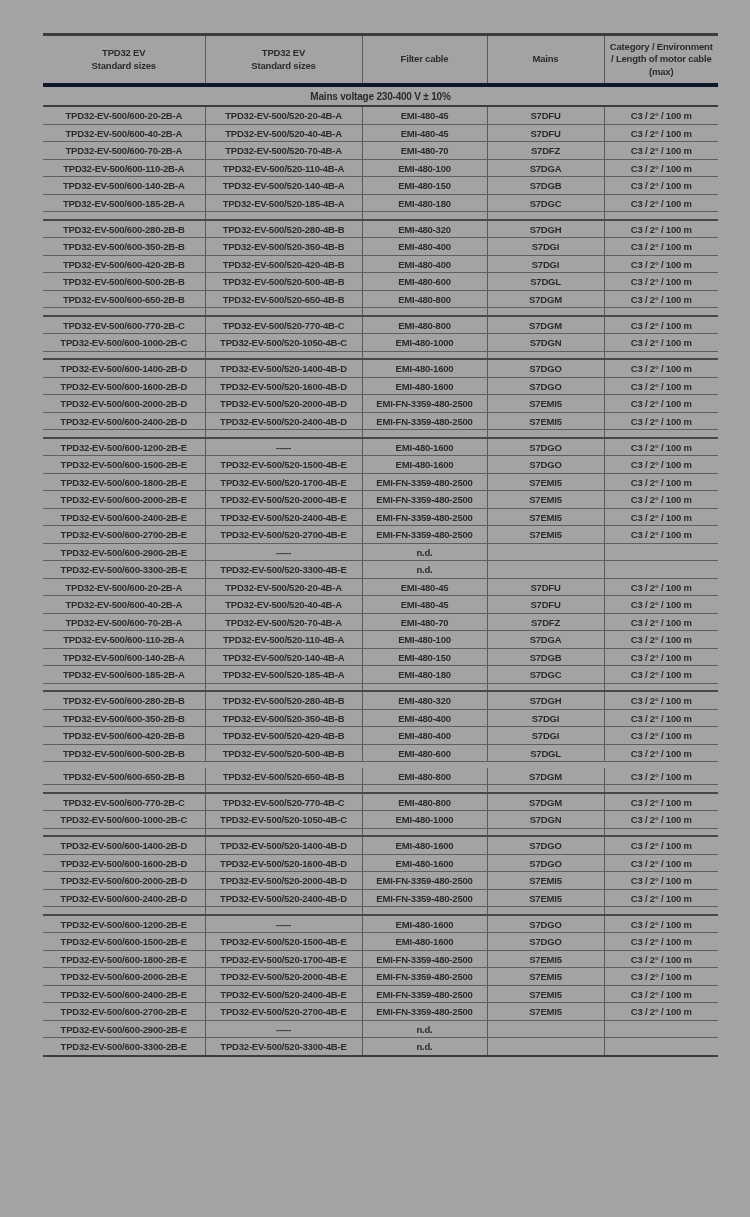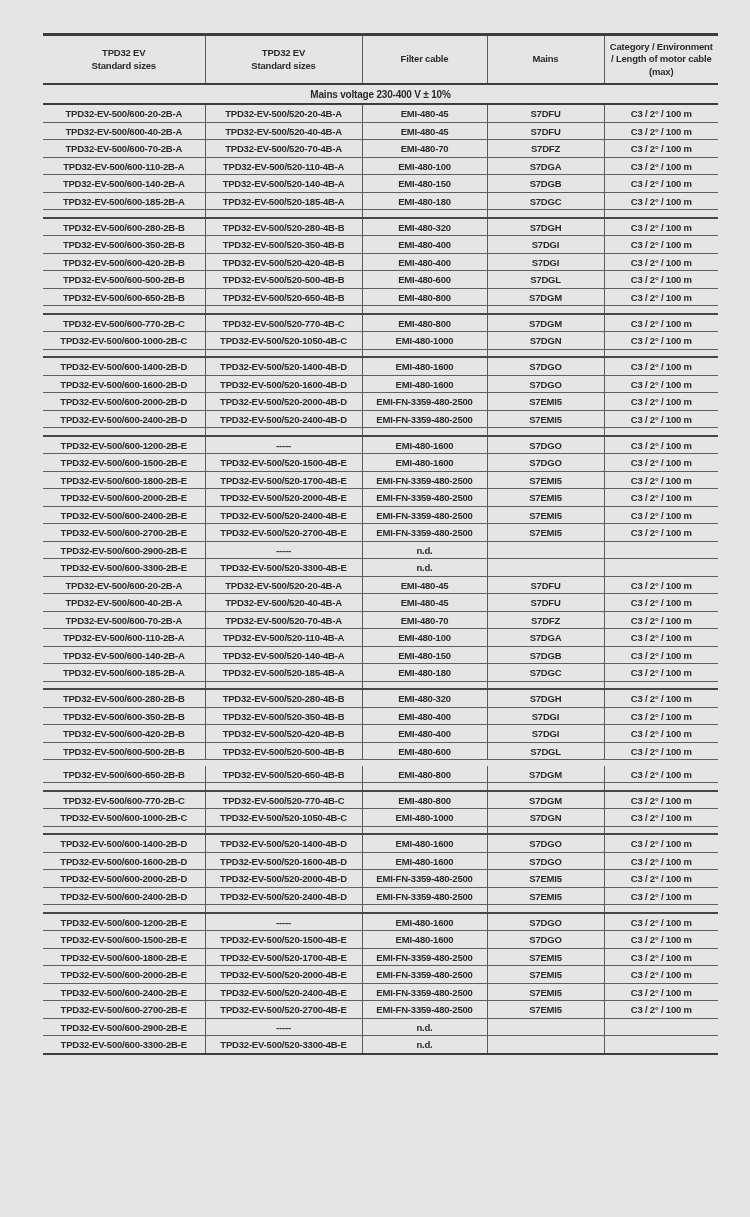--- a/index.html
+++ b/index.html
@@ -1,21 +1,21 @@
 <!DOCTYPE html>
 <html><head>
 <meta charset="utf-8">
 <style>
   html, body { margin: 0; padding: 0; background: #ffffff; }
   .page {
     position: relative;
     width: 750px;
     height: 1217px;
     box-sizing: border-box;
-    background: #e5e5e5;
+    background: #a3a3a3;
     padding: 33px 32px 0 43px;
     font-family: "Liberation Sans", sans-serif;
     overflow: hidden;
   }
   table.filter-table {
     border-collapse: collapse;
     width: 675px;
     table-layout: fixed;
   }
   col.c1 { width: 162px; }
@@ -42,21 +42,21 @@
   }
   thead th + th,
   .data-row td + td,
   .spacer-row td + td {
     border-left: 1.5px solid #5a5a5a;
   }
   .section-row td {
     font-size: 10px;
     text-align: center;
     padding: 4px 0 3px 0;
-    border-top: 2px solid #0f172a;
+    border-top: 4px solid #0f172a;
     border-bottom: 2px solid #3d3d3d;
   }
   .data-row td {
     font-size: 9.5px;
     line-height: 1;
     text-align: center;
     vertical-align: middle;
     padding: 4px 2px 3px 2px;
     border-bottom: 1.5px solid #5f5f5f;
     white-space: nowrap;

